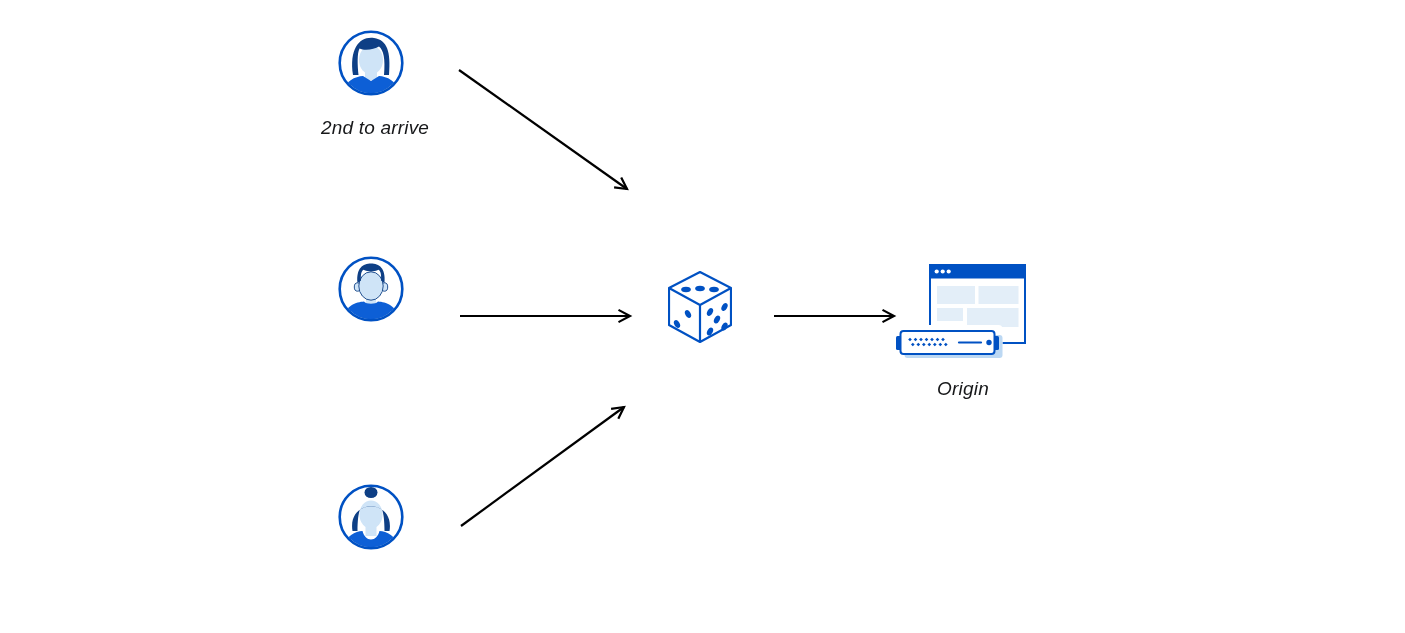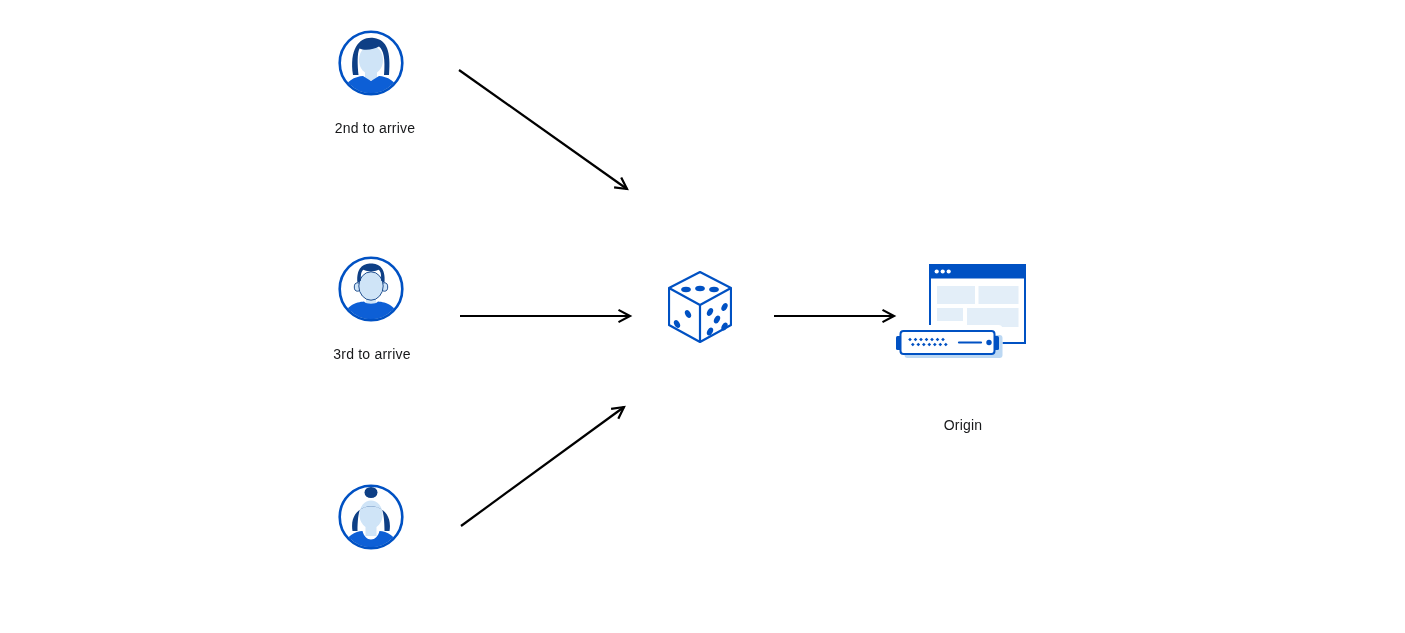--- a/index.html
+++ b/index.html
@@ -24,25 +24,26 @@
     width:1405px;
     height:633px;
     background:var(--background);
     overflow:hidden;
   }
   .abs{position:absolute;}
   .node-label{
     position:absolute;
     width:220px;
     text-align:center;
-    font-size:14px;
+    font-size:19px;
     letter-spacing:.2px;
     color:var(--text-color);
     line-height:22px;
     user-select:none;
+    font-style:italic;
   }
   
   .ring{fill:none;stroke:var(--primary-blue);stroke-width:2.6;}
   .skin{fill:var(--light-blue-fill);}
   .outline{stroke:var(--navy);stroke-width:.9;}
   .hair{fill:var(--navy);}
   .shirt{fill:var(--shirt-blue);}
   
   .die-face{fill:#ffffff;stroke:var(--primary-blue);stroke-width:2.2;stroke-linejoin:round;}
   .die-edge{fill:none;stroke:var(--primary-blue);stroke-width:2.2;stroke-linejoin:round;}
@@ -115,21 +116,20 @@
         <ellipse class="skin outline" cx="19.5" cy="31" rx="3.2" ry="4.2"></ellipse>
         <ellipse class="skin outline" cx="46.5" cy="31" rx="3.2" ry="4.2"></ellipse>
         <rect class="skin" x="28" y="39" width="10" height="10"></rect>
         <ellipse class="skin outline" cx="33" cy="30" rx="12.2" ry="14.2"></ellipse>
         <path class="hair" d="M19.5,27 C18,12 25,7.5 33,7.5 C41,7.5 48,12 46.5,27 L43,24.5 C43.5,18 42.5,15 40.5,13.8 C36,16 30,16 25.5,13.8 C23.5,15 22.5,18 23,24.5 Z"></path>
         <path class="shirt" d="M3,66 C6,50 18,46 26,45.5 C28,48.5 38,48.5 40,45.5 C48,46 60,50 63,66 Z"></path>
       </g>
       <circle class="ring" cx="33" cy="33" r="31.3"></circle>
     </svg>
   </div>
-  <div class="node-label" style="left:262px;top:343px;">3rd to arrive</div>
 
   <div class="abs" style="left:338px;top:484px;">
     <svg width="66" height="66" viewBox="0 0 66 66">
       <defs>
           <clipPath id="clipC">
             <circle cx="33" cy="33" r="30.2"></circle>
           </clipPath>
         </defs>
       <g clip-path="url(#clipC)">
         <ellipse class="hair" cx="33" cy="8.5" rx="6.5" ry="5.5"></ellipse>
@@ -197,15 +197,15 @@
           <rect class="diamond" x="32" y="81.2" width="2.6" height="2.6" transform="rotate(45 33.3 82.5)"></rect>
           <rect class="diamond" x="37.5" y="81.2" width="2.6" height="2.6" transform="rotate(45 38.8 82.5)"></rect>
           <rect class="diamond" x="43" y="81.2" width="2.6" height="2.6" transform="rotate(45 44.3 82.5)"></rect>
           <rect class="diamond" x="48.5" y="81.2" width="2.6" height="2.6" transform="rotate(45 49.8 82.5)"></rect>
         </g>
         <line class="srv-line" x1="63" y1="80.5" x2="85" y2="80.5"></line>
         <circle class="srv-dot" cx="93" cy="80.5" r="2.7"></circle>
       </g>
     </svg>
   </div>
-  <div class="node-label" style="left:853px;top:378px;margin-top:36px;">Origin</div>
+  <div class="node-label" style="left:853px;top:378px;">Origin</div>
 
 </div>
 
 </body></html>

